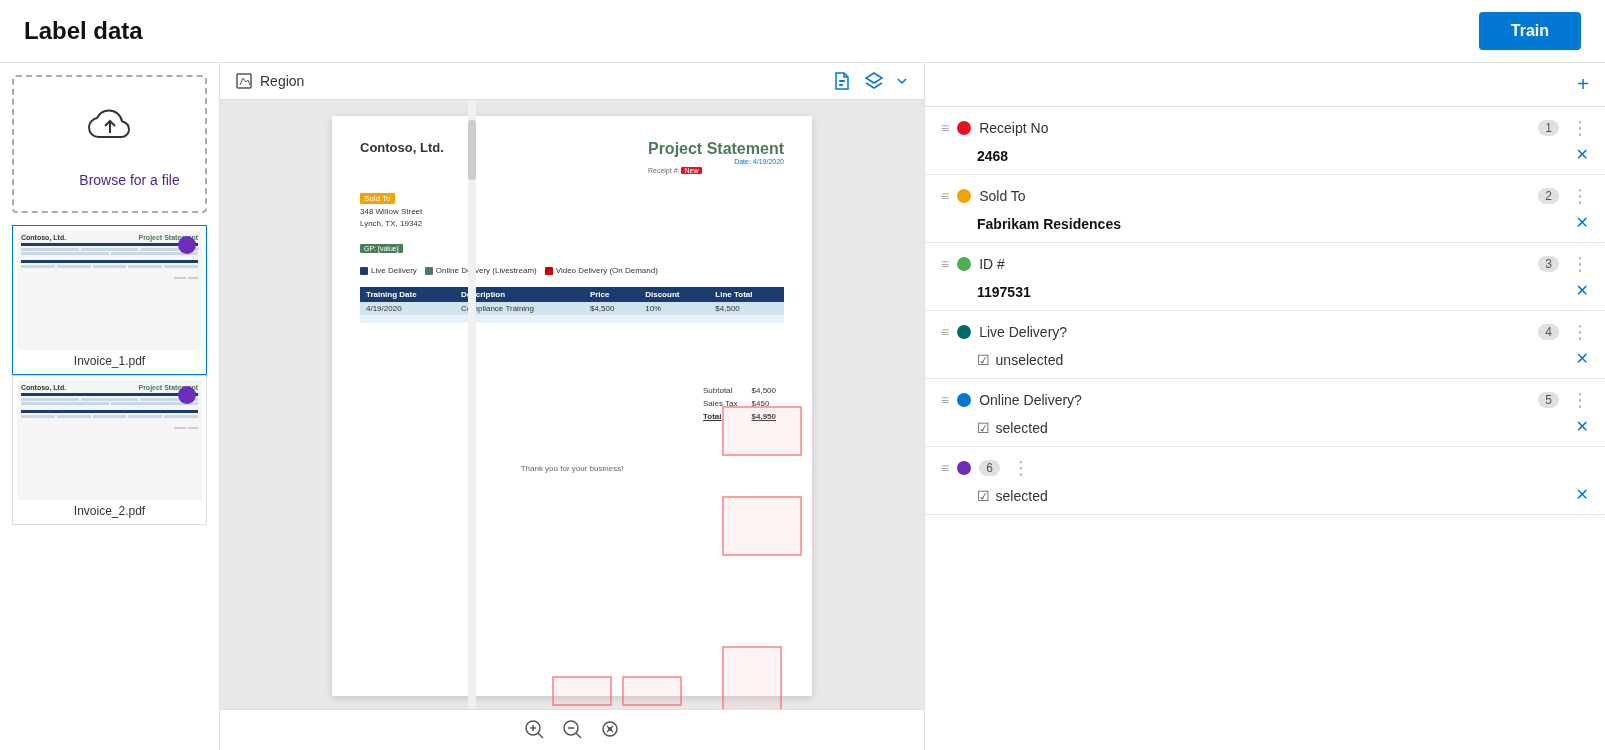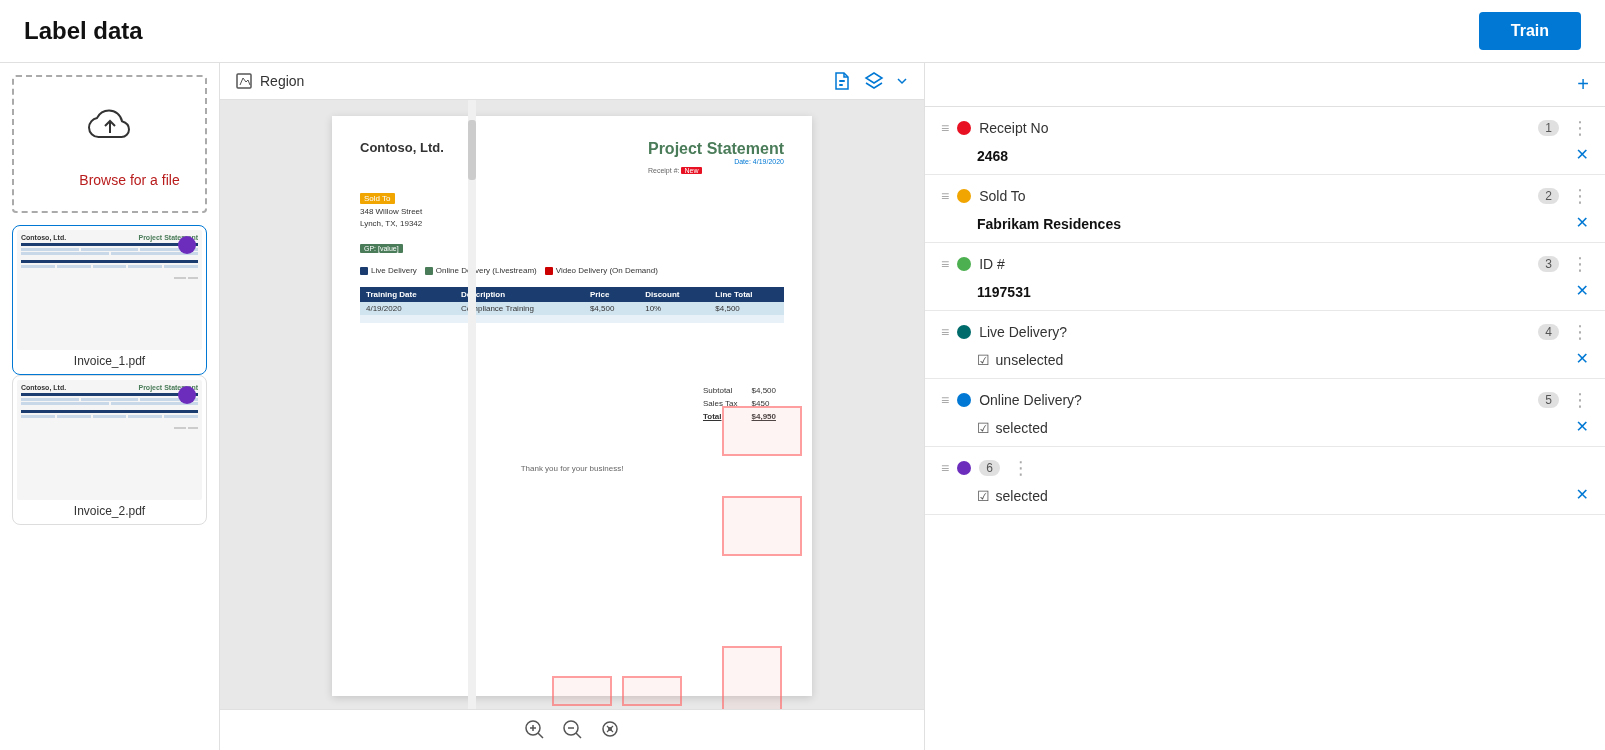--- a/index.html
+++ b/index.html
@@ -57,28 +57,28 @@
       line-height: 1.6;
       flex-shrink: 0;
     }
     .drop-zone .cloud-icon {
       font-size: 40px;
       color: #333;
       display: block;
       margin-bottom: 8px;
     }
     .drop-zone .browse-link {
-      color: #b91c1c;
+      color: #4c1d95;
       cursor: pointer;
       margin-left: 40px;
     }
 
     .file-thumb {
       border: 1px solid #ddd;
-      border-radius: 8px;
+      border-radius: 0;
       padding: 4px;
       cursor: pointer;
       position: relative;
     }
     .file-thumb:first-of-type { border-color: #0078d4; }
     .file-thumb-preview {
       width: 100%;
       height: 120px;
       background: #f5f5f5;
       border-radius: 2px;

